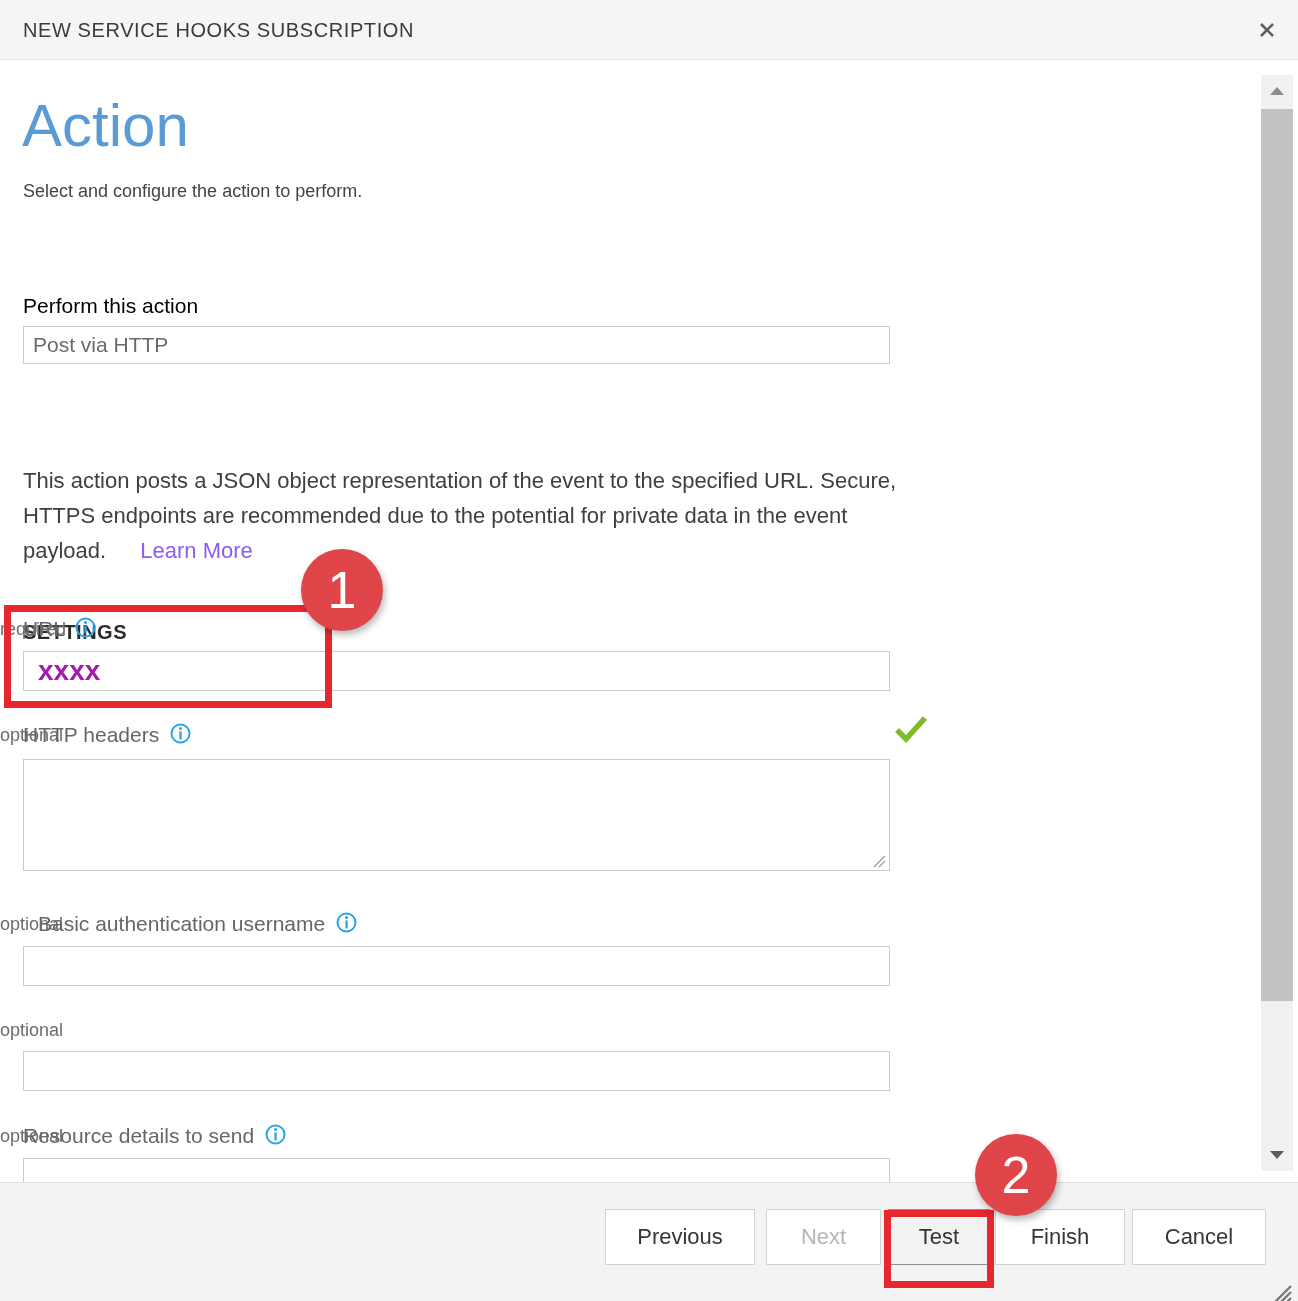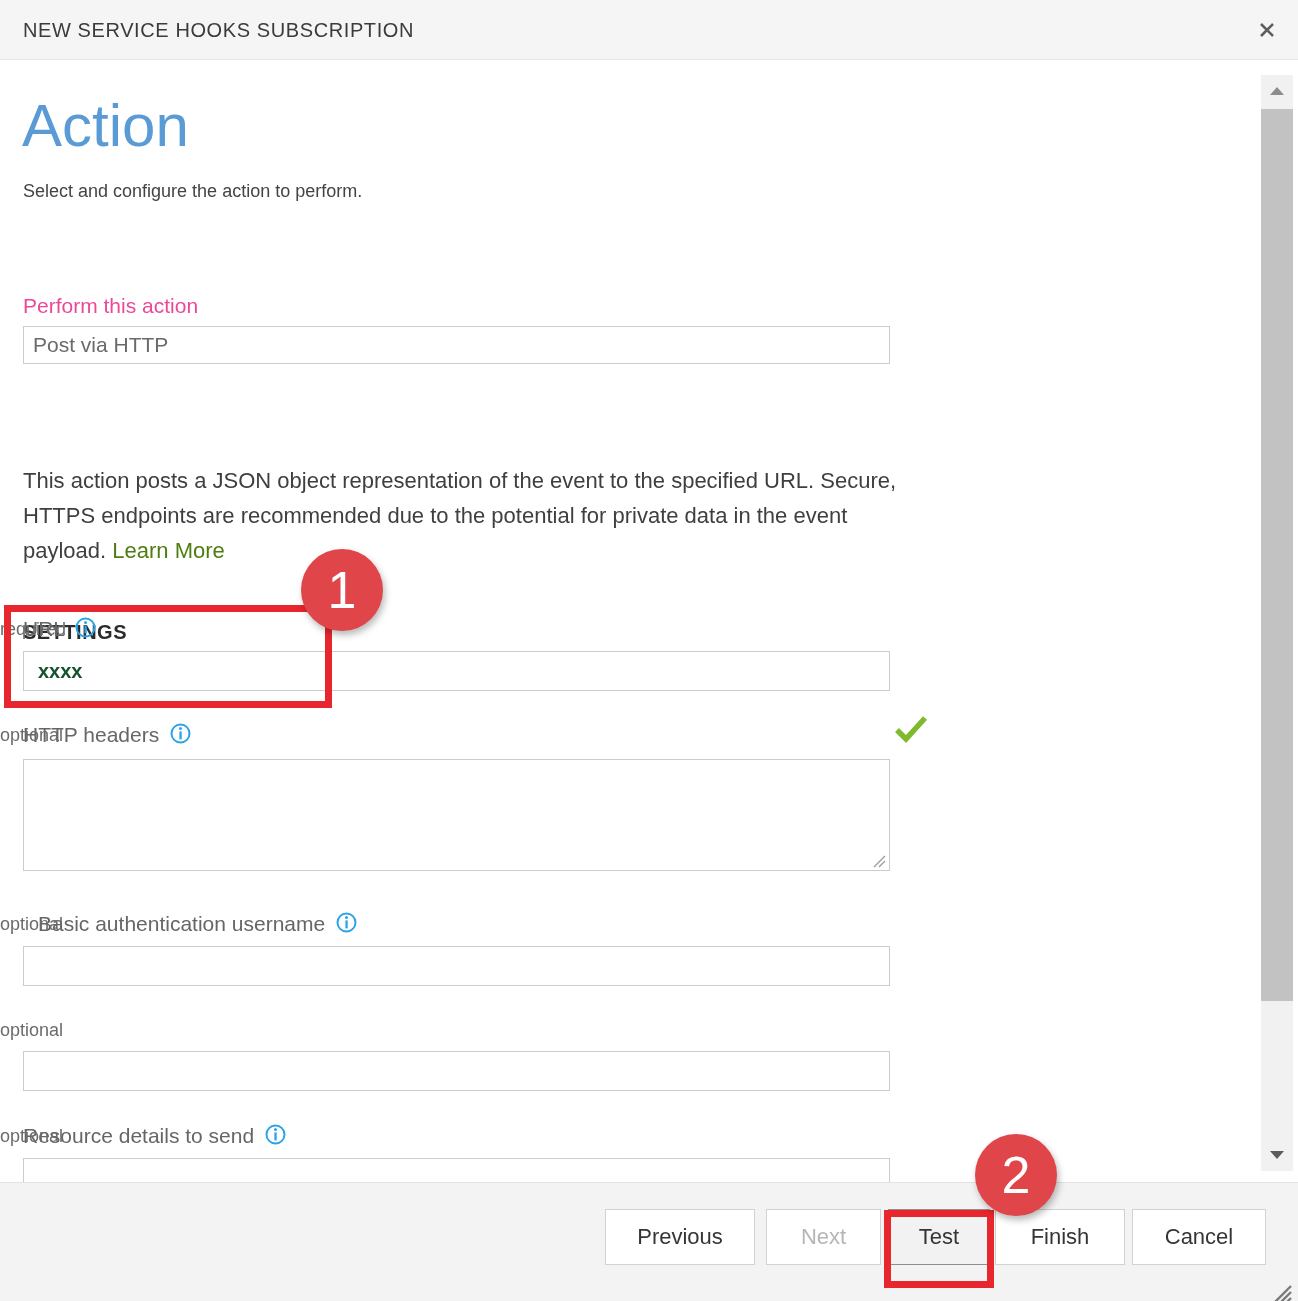--- a/index.html
+++ b/index.html
@@ -82,21 +82,21 @@
     top: 120px;
     font-size: 18px;
     color: #444444;
     font-weight: 400;
   }
 
   
   .field-label {
     position: absolute;
     font-size: 21px;
-    color: #ec4899;
+    color: #000000;
     font-weight: 400;
     white-space: nowrap;
   }
   .field-label.muted { color: #666666; }
 
   .req-tag {
     position: absolute;
     right: 0;
     font-size: 18px;
     color: #6b6b6b;
@@ -110,23 +110,23 @@
     border: 1px solid #cccccc;
     box-sizing: border-box;
     font-family: "Liberation Sans", sans-serif;
     font-size: 21px;
     color: #555555;
     padding: 12px 9px;
     outline: none;
   }
   .txt-input.readonly { color: #6a6a6a; }
   .txt-input.urlval {
-    font-size: 20px;
+    font-size: 28px;
     font-weight: bold;
-    color: #14532d;
+    color: #a21caf;
     padding-left: 14px;
   }
   .txt-area {
     position: absolute;
     background: #ffffff;
     border: 1px solid #cccccc;
     box-sizing: border-box;
     font-family: "Liberation Sans", sans-serif;
     font-size: 20px;
     color: #555;
@@ -144,23 +144,24 @@
   .desc-text {
     position: absolute;
     left: 23px;
     top: 402px;
     width: 880px;
     font-size: 22px;
     line-height: 35px;
     color: #3f3f3f;
   }
   .link {
-    color: #4d7c0f;
+    color: #8b5cf6;
     text-decoration: none;
     cursor: pointer;
+    margin-left: 28px;
   }
 
   .section-head {
     position: absolute;
     left: 23px;
     top: 560px;
     font-size: 20px;
     font-weight: bold;
     letter-spacing: 0.5px;
     color: #2b2b2b;

